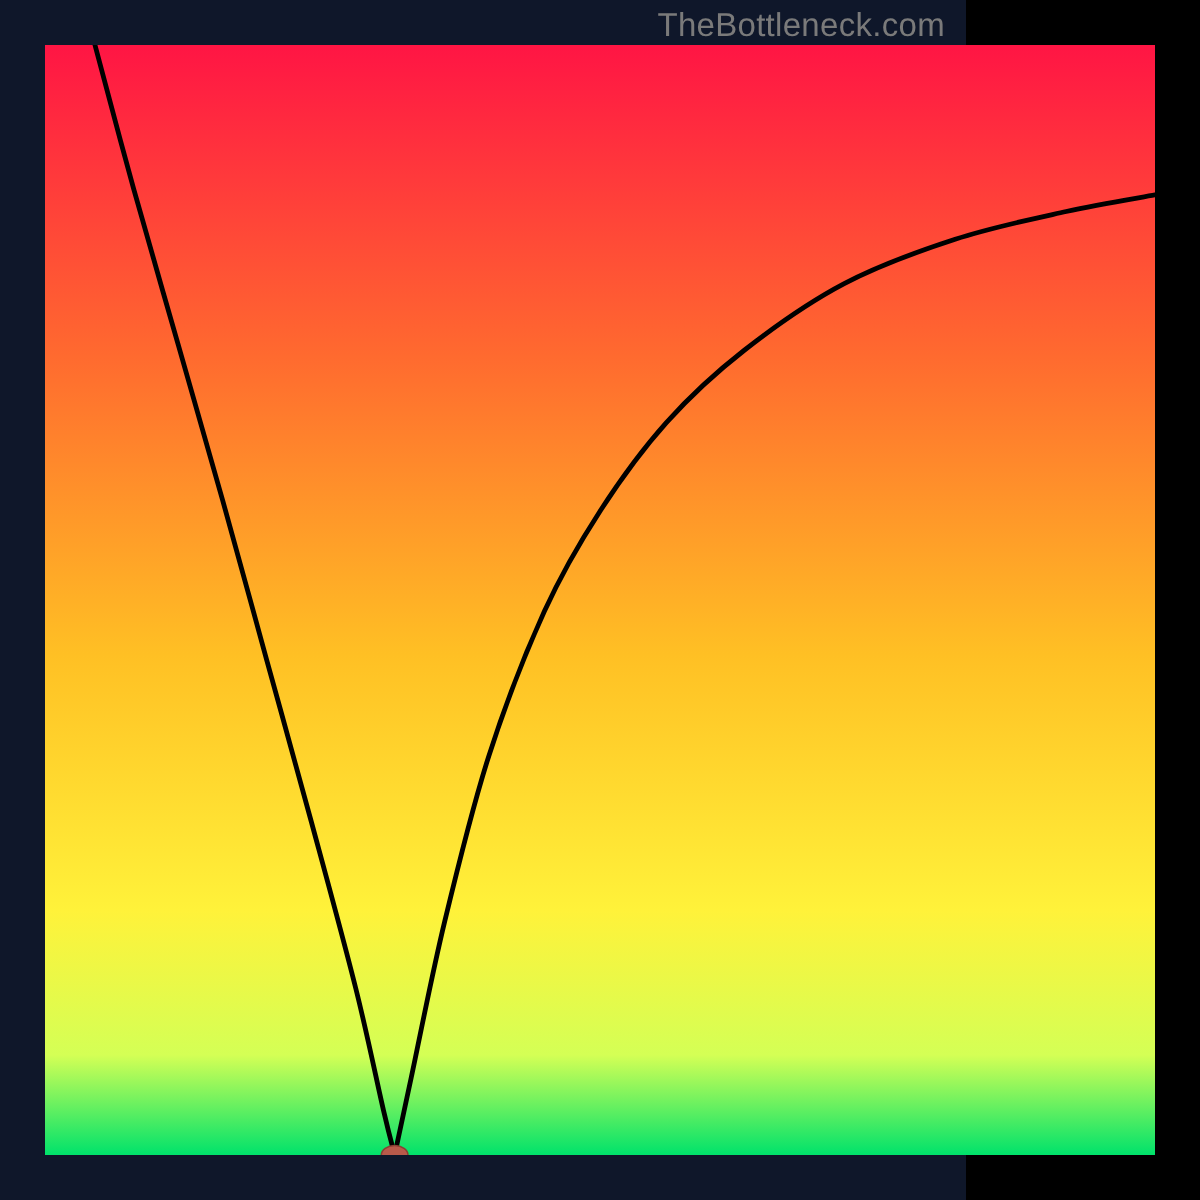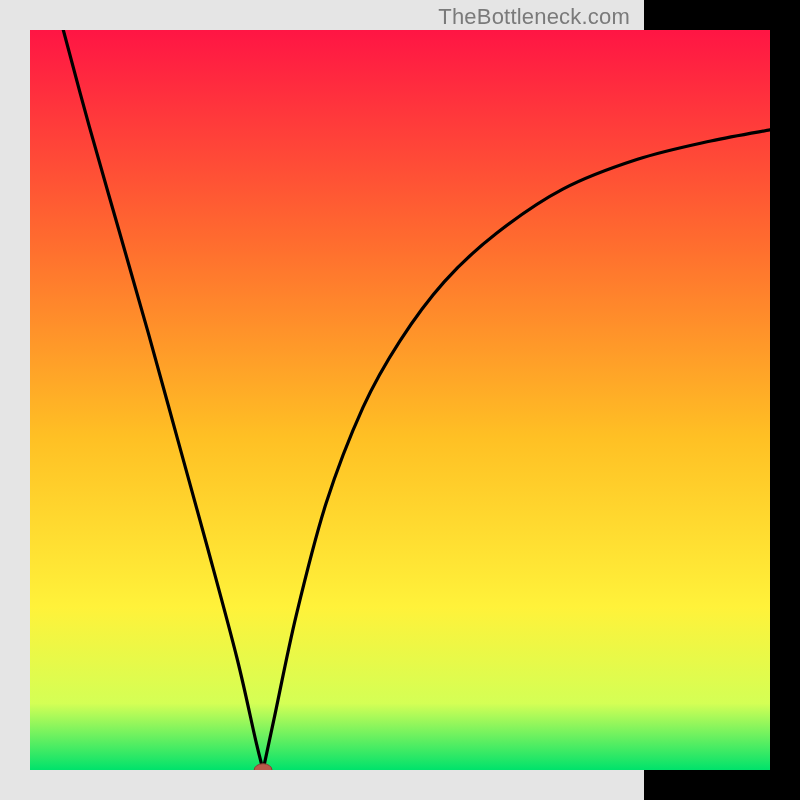--- a/index.html
+++ b/index.html
@@ -10,21 +10,21 @@
     overflow: hidden;
     background: #000;
     font-family: Arial, Helvetica, sans-serif;
   }
   .frame {
     position: absolute;
     left: 0;
     top: 0;
     width: 644px;
     height: 800px;
-    background: #e5e5e5;
+    background: #0f172a;
   }
   .plot-area {
     position: absolute;
     left: 30px;
     top: 30px;
     width: 740px;
     height: 740px;
     overflow: hidden;
   }
   .watermark {

